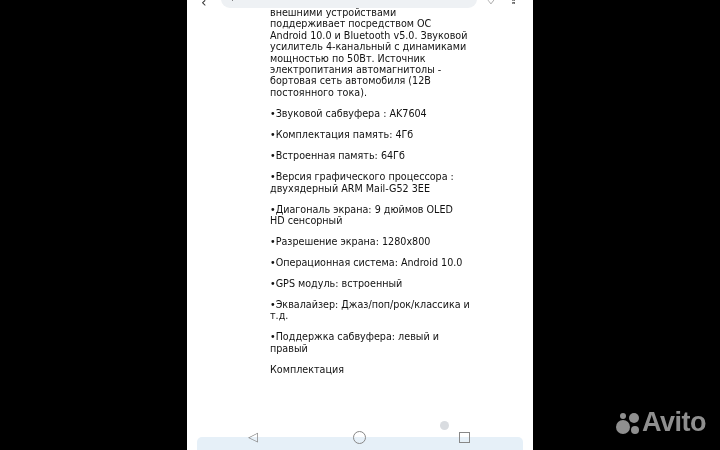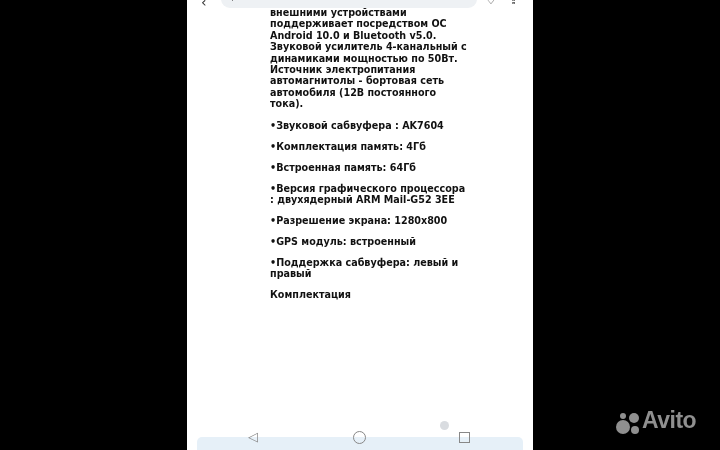--- a/index.html
+++ b/index.html
@@ -7,33 +7,33 @@
   .phone{position:absolute;left:187px;top:0;width:346px;height:450px;background:#fff;overflow:hidden;}
   .topbar{position:absolute;left:0;top:0;width:346px;height:14px;background:#fff;}
   .back{position:absolute;left:14px;top:-6px;font-size:14px;color:#333;}
   .search{position:absolute;left:34px;top:-10px;width:256px;height:18px;background:#eef1f4;border-radius:9px;}
   .search .ph{position:absolute;left:22px;top:2px;font-size:9px;color:#888;}
   .search .mag{position:absolute;left:8px;top:2px;font-size:9px;color:#666;}
   .search .loc{position:absolute;right:8px;top:0px;font-size:10px;color:#555;}
   .heart{position:absolute;left:299px;top:-6px;font-size:11px;color:#444;}
   .share{position:absolute;left:322px;top:-6px;font-size:11px;color:#444;}
   .content{position:absolute;left:83px;top:7px;width:200px;font-size:9.6px;line-height:11.4px;color:#111;}
-  .content p{margin:0;font-weight:bold;}
+  .content p{margin:0;}
   .intro{margin-bottom:10px !important;}
   .item{margin-bottom:9.6px !important;}
   .section{font-weight:normal;}
   .scrollhint{position:absolute;left:253px;top:421px;width:9px;height:9px;border-radius:50%;background:#d9dce0;}
   .navbar{position:absolute;left:0;top:428px;width:346px;height:22px;}
   .nav-back{position:absolute;left:61px;top:1px;font-size:13px;color:#888;}
   .nav-home{position:absolute;left:166px;top:3px;width:11px;height:11px;border:1.2px solid #888;border-radius:50%;}
   .nav-recent{position:absolute;left:272px;top:4px;width:9px;height:9px;border:1.2px solid #888;}
   .bottompanel{position:absolute;left:10px;top:437px;width:326px;height:20px;background:#e6f0f8;border-radius:5px;z-index:-0;}
   .avito{position:absolute;left:614px;top:409px;width:100px;height:30px;}
   .avito .dots{position:absolute;left:0;top:0;width:28px;height:28px;}
-  .avito .word{position:absolute;left:28px;top:-2px;font-size:23px;font-weight:bold;color:#8f8f8f;font-family:"Liberation Sans",sans-serif;letter-spacing:-0.5px;}
+  .avito .word{position:absolute;left:28px;top:-2px;font-size:27px;font-weight:bold;color:#8f8f8f;font-family:"Liberation Sans",sans-serif;letter-spacing:-0.5px;}
 </style>
 </head>
 <body>
 
 <div class="phone">
   <div class="topbar">
     <span class="back">‹</span>
     <div class="search">
       <span class="mag">⚲</span>
       <span class="ph">Поиск по Avito</span>
@@ -42,22 +42,25 @@
     <span class="heart">♡</span>
     <span class="share">⇪</span>
   </div>
 
   <div class="content">
     <p class="intro">внешними устройствами поддерживает посредством ОС Android 10.0 и Bluetooth v5.0. Звуковой усилитель 4-канальный с динамиками мощностью по 50Вт. Источник электропитания автомагнитолы - бортовая сеть автомобиля (12В постоянного тока).</p>
     <p class="item">•Звуковой сабвуфера : AK7604</p>
     <p class="item">•Комплектация память: 4Гб</p>
     <p class="item">•Встроенная память: 64Гб</p>
     <p class="item">•Версия графического процессора : двухядерный ARM Mail-G52 3EE</p>
+    <p class="item">•Диагональ экрана: 9 дюймов OLED HD сенсорный</p>
     <p class="item">•Разрешение экрана: 1280x800</p>
+    <p class="item">•Операционная система: Android 10.0</p>
     <p class="item">•GPS модуль: встроенный</p>
+    <p class="item">•Эквалайзер: Джаз/поп/рок/классика и т.д.</p>
     <p class="item">•Поддержка сабвуфера: левый и правый</p>
     <p class="section">Комплектация</p>
   </div>
 
   <div class="scrollhint"></div>
   <div class="bottompanel"></div>
 
   <div class="navbar">
     <span class="nav-back">◁</span>
     <span class="nav-home"></span>

